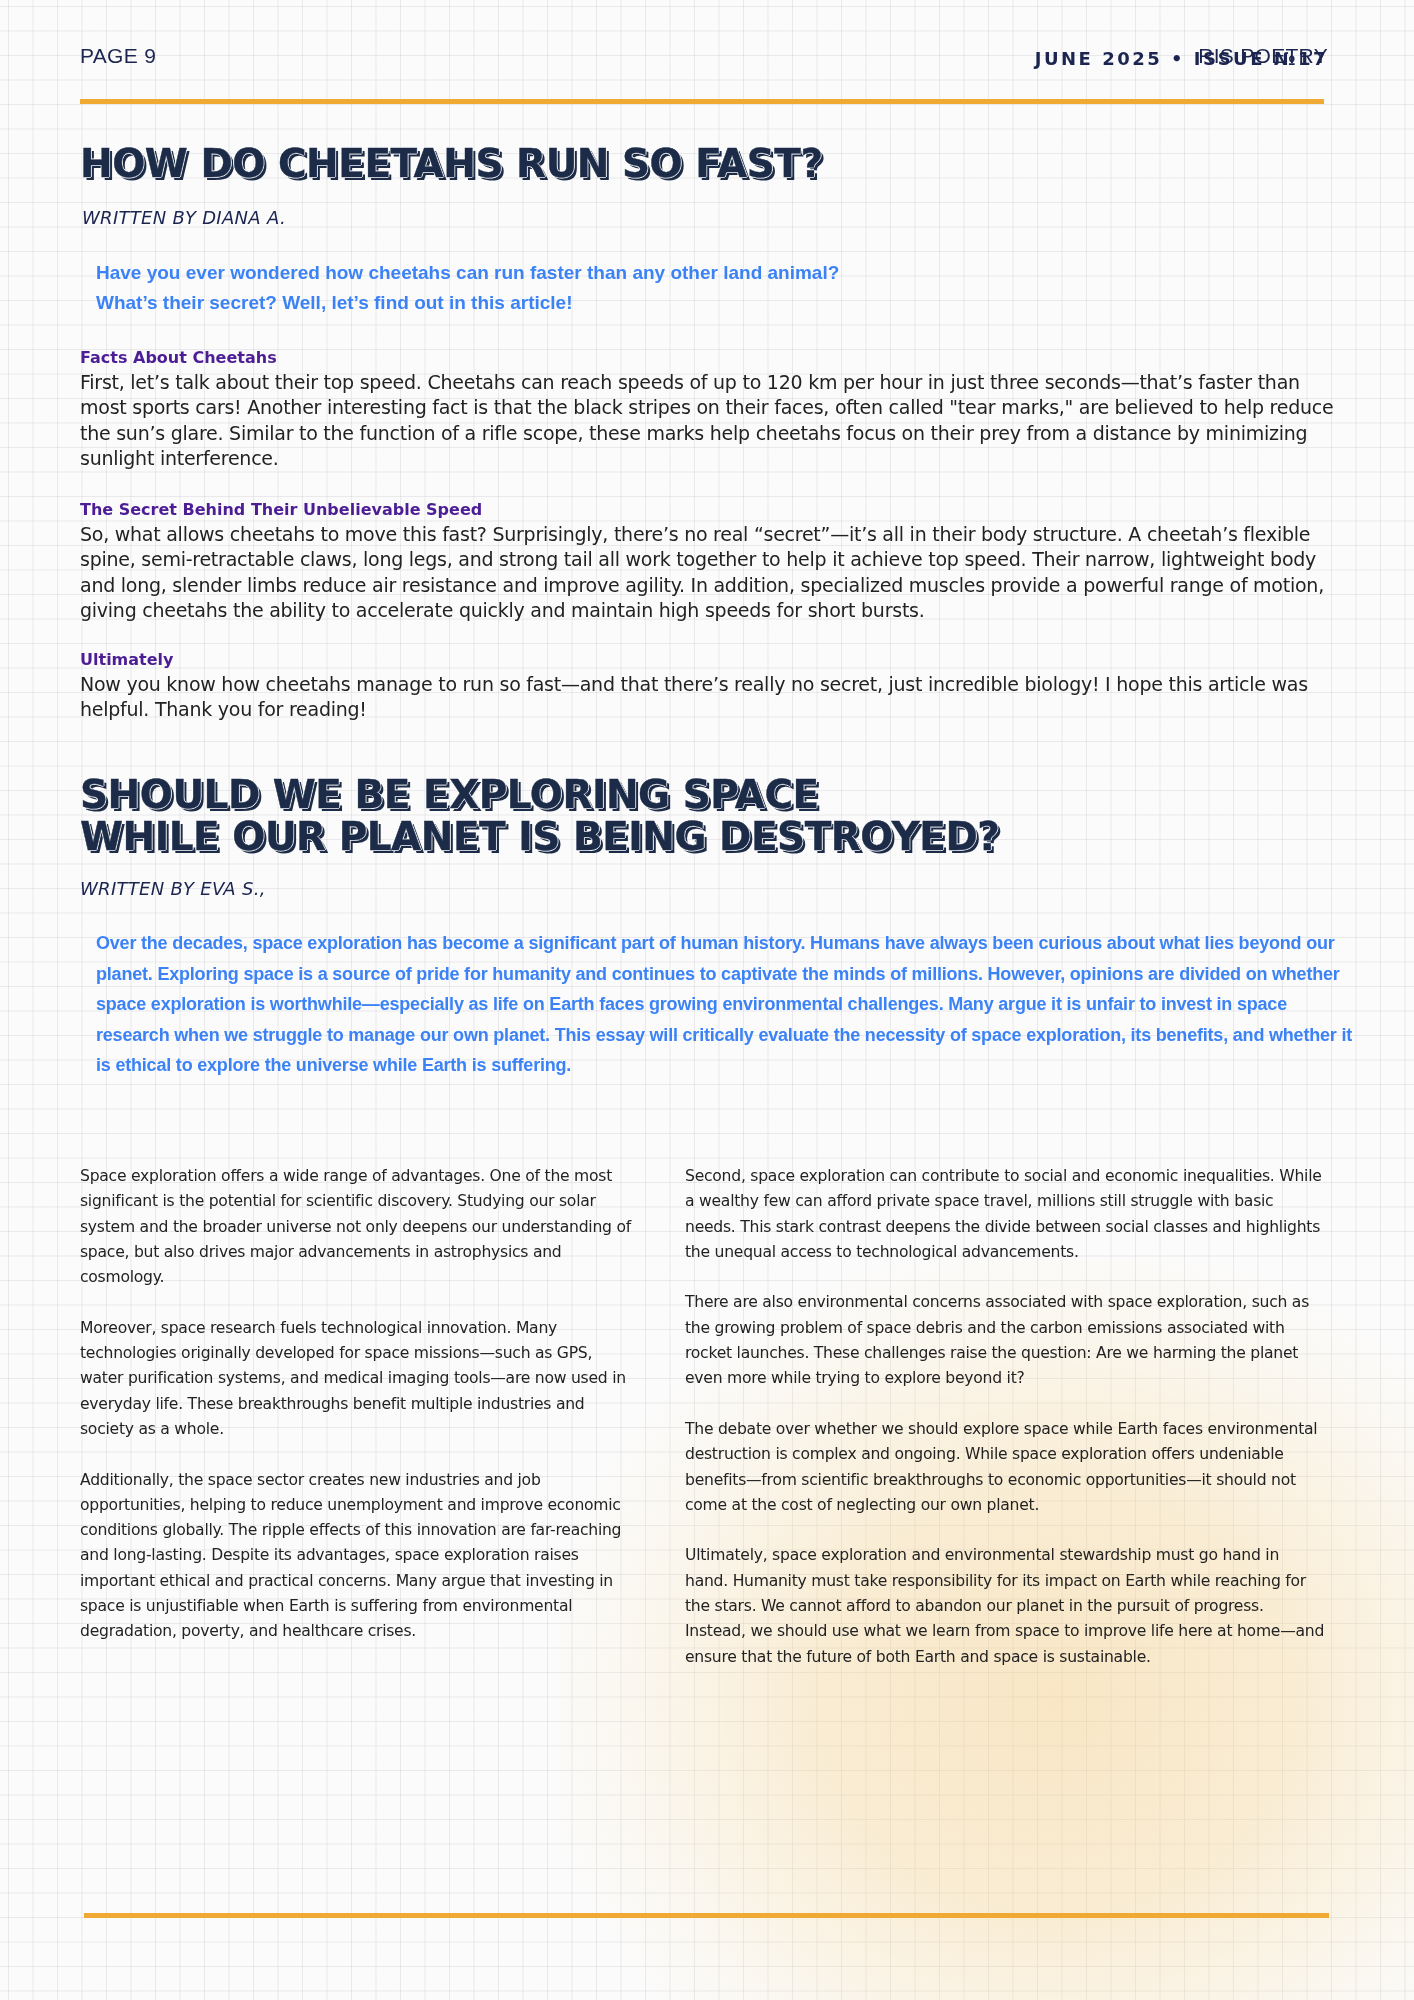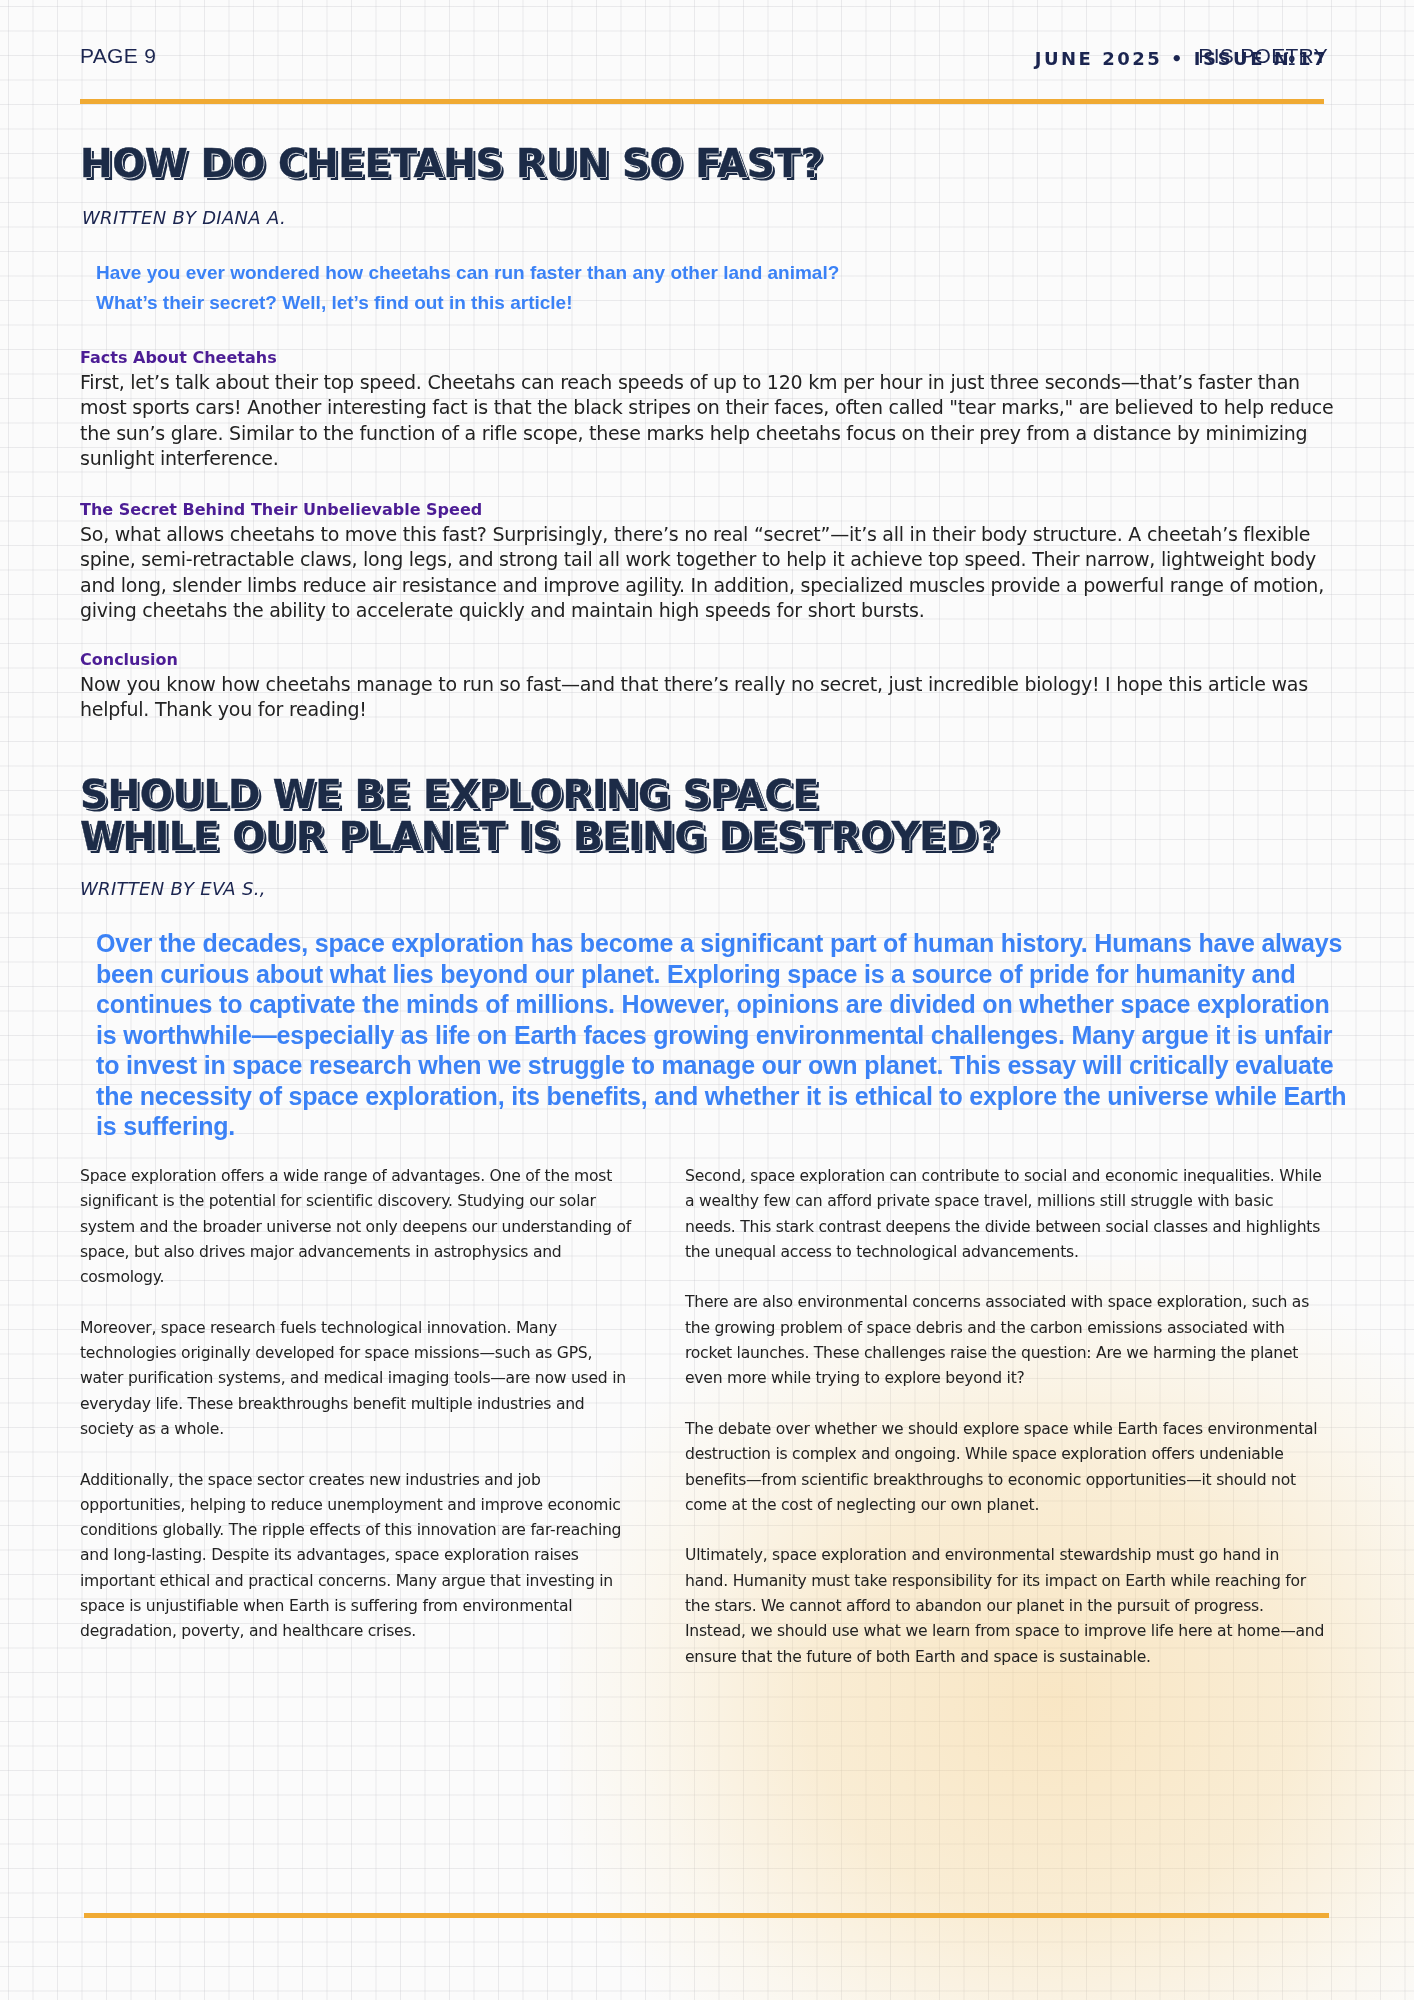--- a/index.html
+++ b/index.html
@@ -79,21 +79,21 @@
     letter-spacing: 0.3px;
   }
   .lede {
     position: absolute;
     left: 96px;
     font-family: Liberation Sans, sans-serif;
     font-weight: bold;
     color: #3b82f6;
   }
   .lede.one { top: 258px; width: 1100px; font-size: 19px; line-height: 30px; }
-  .lede.two { top: 928px; width: 1260px; font-size: 25px; line-height: 30.5px; letter-spacing: -0.2px; }
+  .lede.two { top: 928px; width: 1260px; font-size: 18px; line-height: 30.5px; letter-spacing: -0.2px; }
 
   .section {
     position: absolute;
     left: 80px;
     width: 1260px;
   }
   .section h3 {
     margin: 0;
     font-family: "DejaVu Sans", sans-serif;
     font-weight: bold;
@@ -146,21 +146,21 @@
     <h3>Facts About Cheetahs</h3>
     <p>First, let’s talk about their top speed. Cheetahs can reach speeds of up to 120 km per hour in just three seconds—that’s faster than most sports cars! Another interesting fact is that the black stripes on their faces, often called "tear marks," are believed to help reduce the sun’s glare. Similar to the function of a rifle scope, these marks help cheetahs focus on their prey from a distance by minimizing sunlight interference.</p>
   </section>
 
   <section class="section" style="top:497px;">
     <h3>The Secret Behind Their Unbelievable Speed</h3>
     <p>So, what allows cheetahs to move this fast? Surprisingly, there’s no real “secret”—it’s all in their body structure. A cheetah’s flexible spine, semi-retractable claws, long legs, and strong tail all work together to help it achieve top speed. Their narrow, lightweight body and long, slender limbs reduce air resistance and improve agility. In addition, specialized muscles provide a powerful range of motion, giving cheetahs the ability to accelerate quickly and maintain high speeds for short bursts.</p>
   </section>
 
   <section class="section" style="top:647px;">
-    <h3>Conclusion</h3>
+    <h3>Ultimately</h3>
     <p>Now you know how cheetahs manage to run so fast—and that there’s really no secret, just incredible biology! I hope this article was helpful. Thank you for reading!</p>
   </section>
 </article>
 
 <article>
   <h1 class="title" style="top:774px;margin:0;">
     <div>SHOULD WE BE EXPLORING SPACE</div>
     <div>WHILE OUR PLANET IS BEING DESTROYED?</div>
   </h1>
   <div class="author" style="top:878px;left:80px;">WRITTEN BY EVA S.,</div>

